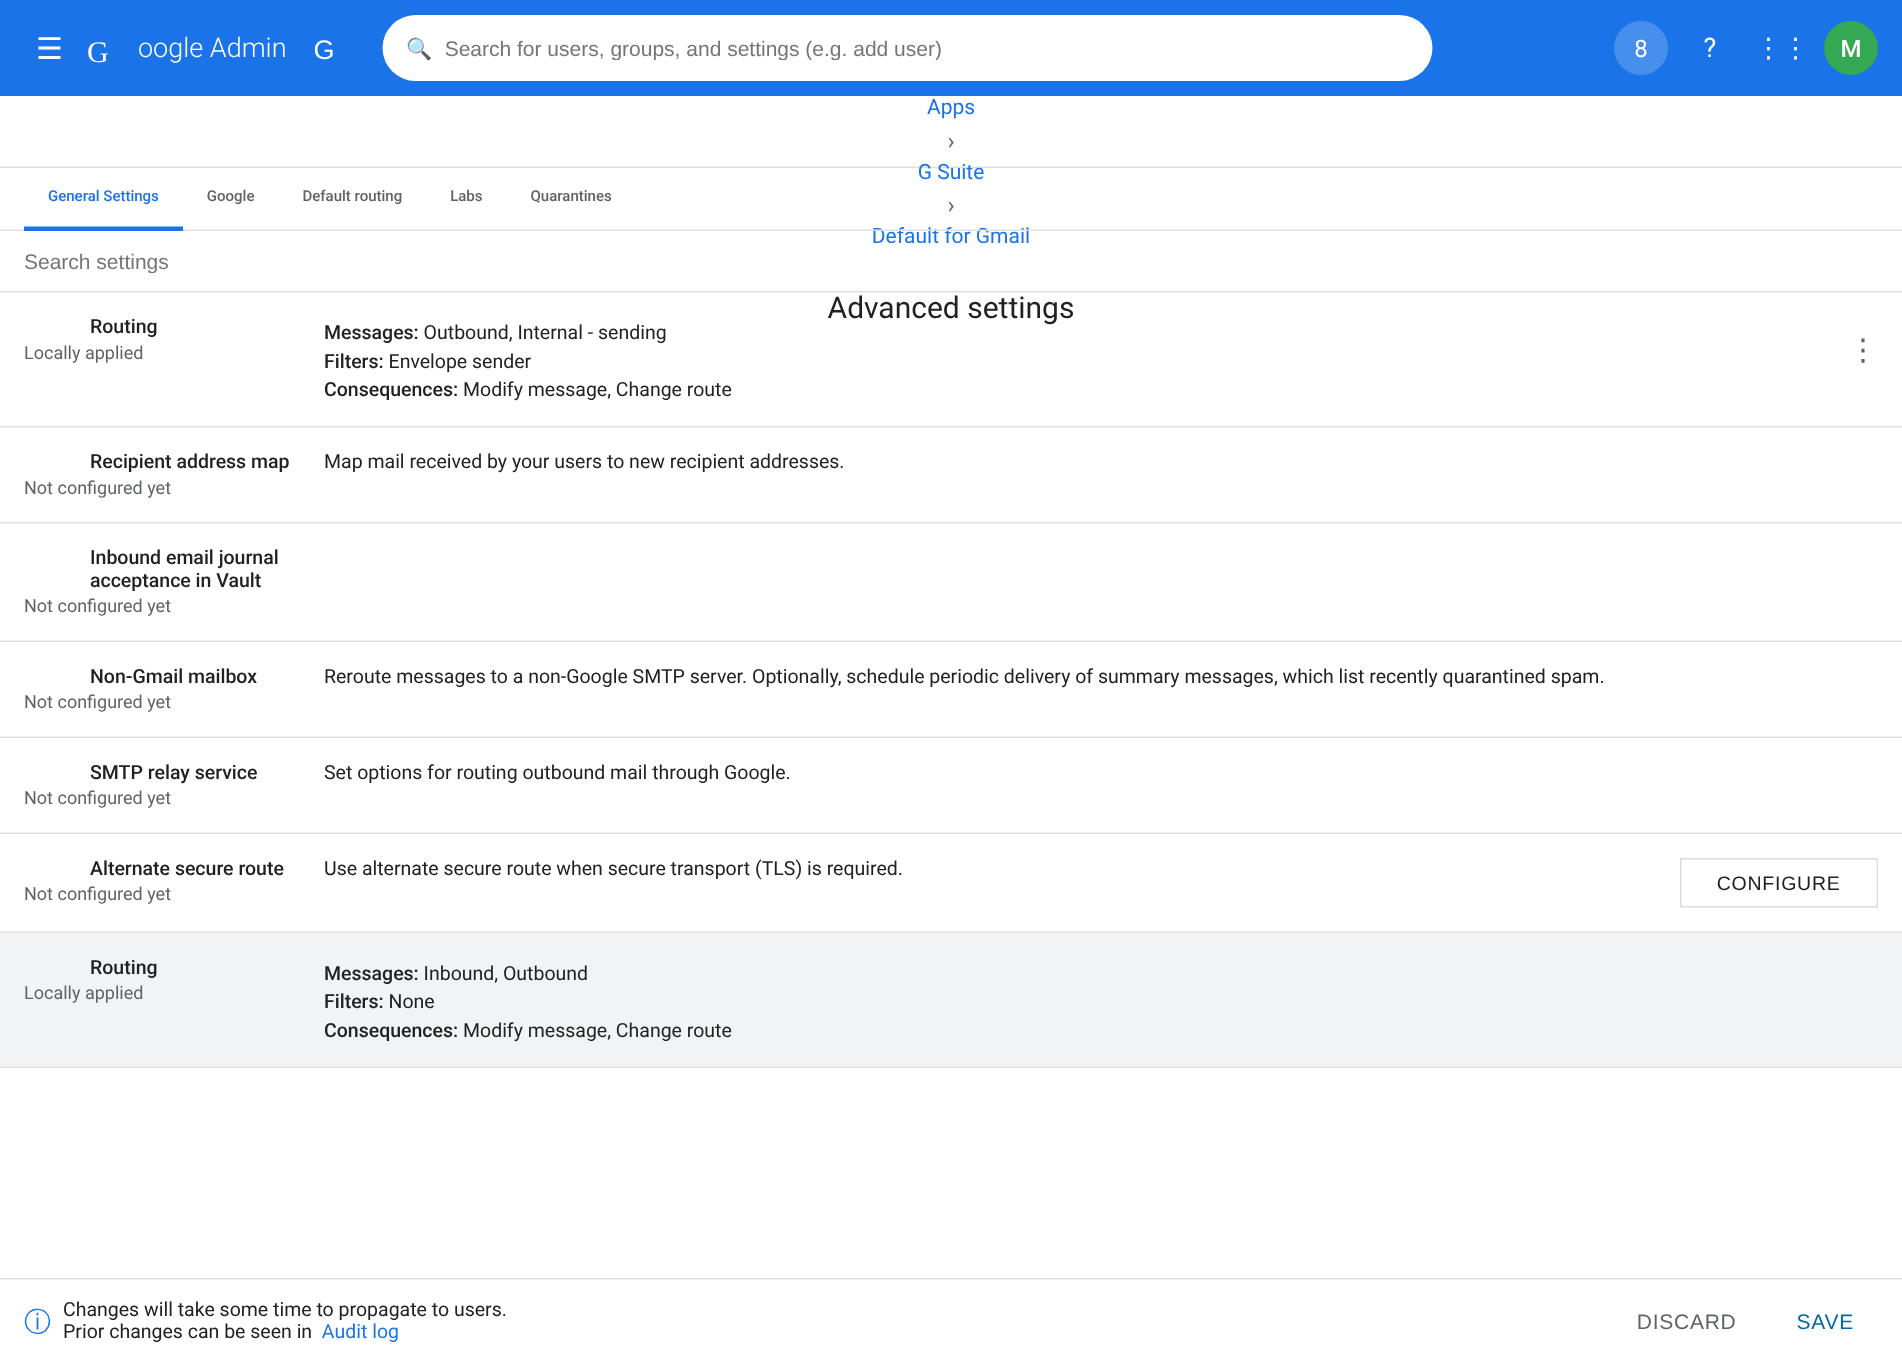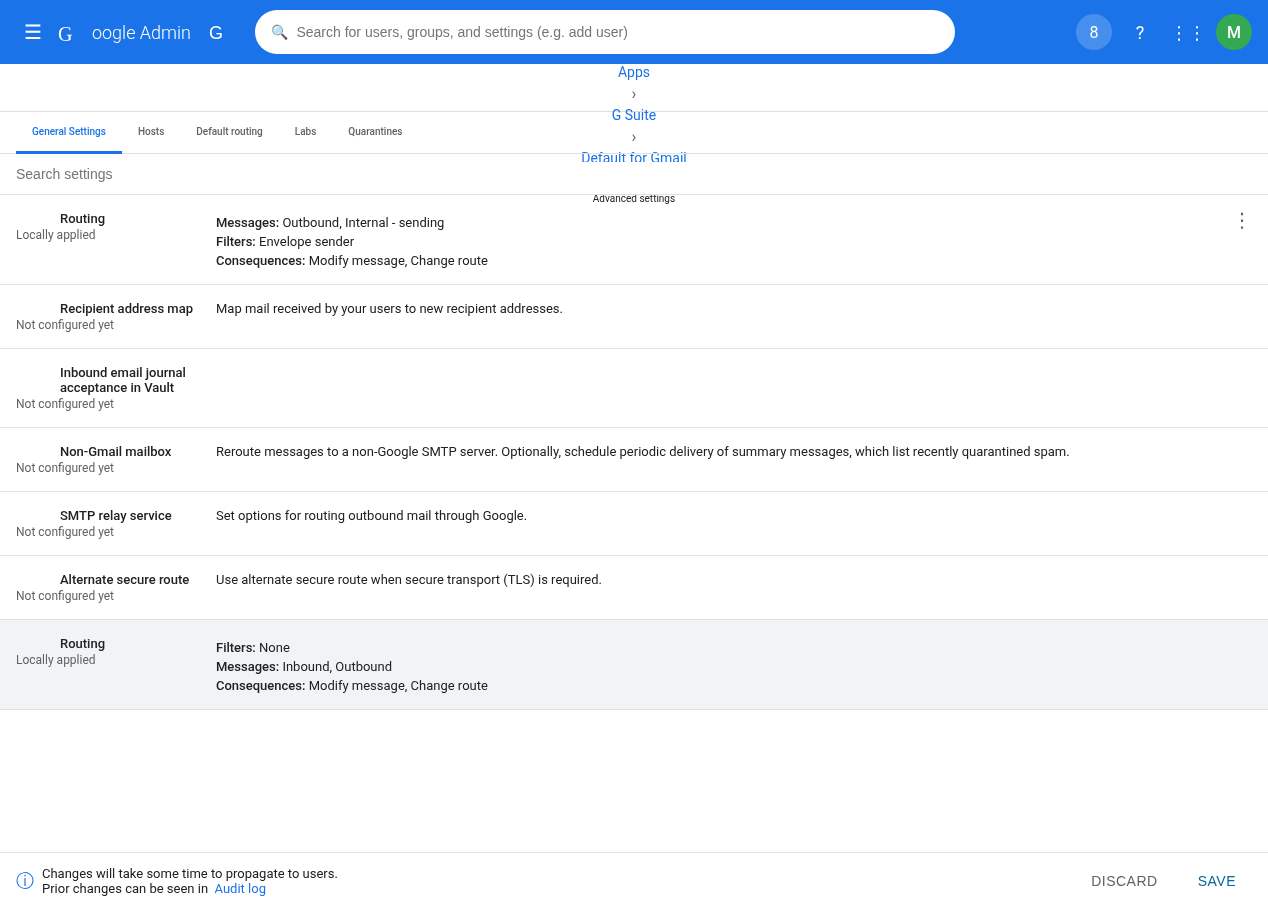--- a/index.html
+++ b/index.html
@@ -98,21 +98,21 @@
       color: #1a73e8;
       font-size: 14px;
       cursor: pointer;
     }
     .breadcrumb-sep {
       color: #5f6368;
       font-size: 16px;
     }
     .breadcrumb-current {
       color: #202124;
-      font-size: 10px;
+      font-size: 20px;
     }
     .breadcrumb-more {
       margin-left: auto;
       color: #5f6368;
       cursor: pointer;
       font-size: 20px;
     }
 
     
     .tabs-bar {
@@ -297,21 +297,21 @@
     <span class="breadcrumb-item">G Suite</span>
     <span class="breadcrumb-sep">›</span>
     <span class="breadcrumb-item">Default for Gmail</span>
     <span class="breadcrumb-sep">›</span>
     <span class="breadcrumb-current">Advanced settings</span>
     <span class="breadcrumb-more">⋮</span>
   </div>
 
   <div class="tabs-bar">
     <div class="tab active">General Settings</div>
-    <div class="tab">Hosts</div>
+    <div class="tab">Google</div>
     <div class="tab">Default routing</div>
     <div class="tab">Labs</div>
     <div class="tab">Quarantines</div>
   </div>
 
   <div class="search-settings-wrap">
     <input class="search-settings-input" type="text" placeholder="Search settings" style="">
   </div>
 
   <div class="scroll-area">
@@ -375,35 +375,38 @@
     </div>
 
     <div class="settings-row">
       <div class="settings-label-col">
         <div class="settings-label">Alternate secure route</div>
         <div class="settings-sublabel">Not configured yet</div>
       </div>
       <div class="settings-content-col">
         <div class="settings-desc">Use alternate secure route when secure transport (TLS) is required.</div>
       </div>
+      <div class="settings-action-col">
+        <button class="configure-btn">CONFIGURE</button>
+      </div>
     </div>
 
     <div class="settings-row highlighted">
       <div class="settings-label-col">
         <div class="settings-label">Routing</div>
         <div class="settings-sublabel">Locally applied</div>
       </div>
       <div class="settings-content-col">
         <div class="settings-detail-line">
+          <span class="settings-detail-key">Messages:</span>
+          <span>  Inbound, Outbound</span>
+        </div>
+        <div class="settings-detail-line">
           <span class="settings-detail-key">Filters:</span>
           <span>  None</span>
-        </div>
-        <div class="settings-detail-line">
-          <span class="settings-detail-key">Messages:</span>
-          <span>  Inbound, Outbound</span>
         </div>
         <div class="settings-detail-line">
           <span class="settings-detail-key">Consequences:</span>
           <span>  Modify message, Change route</span>
         </div>
       </div>
     </div>
 
   </div>
 

